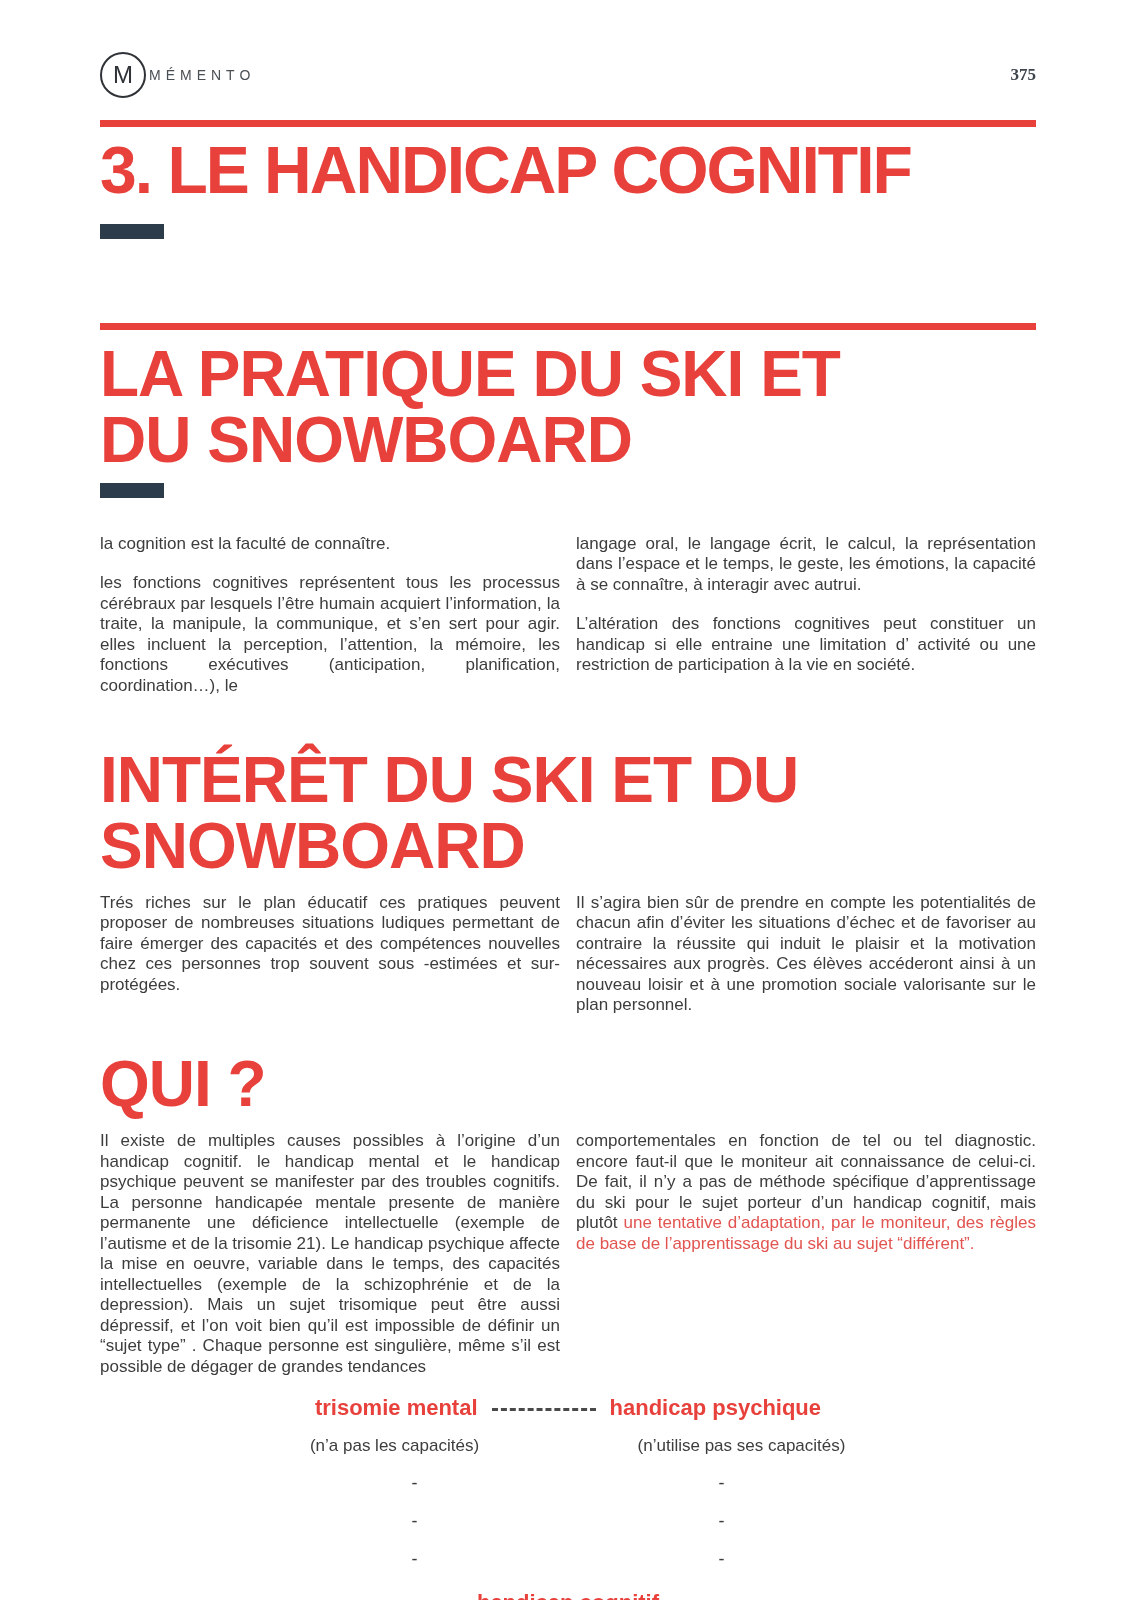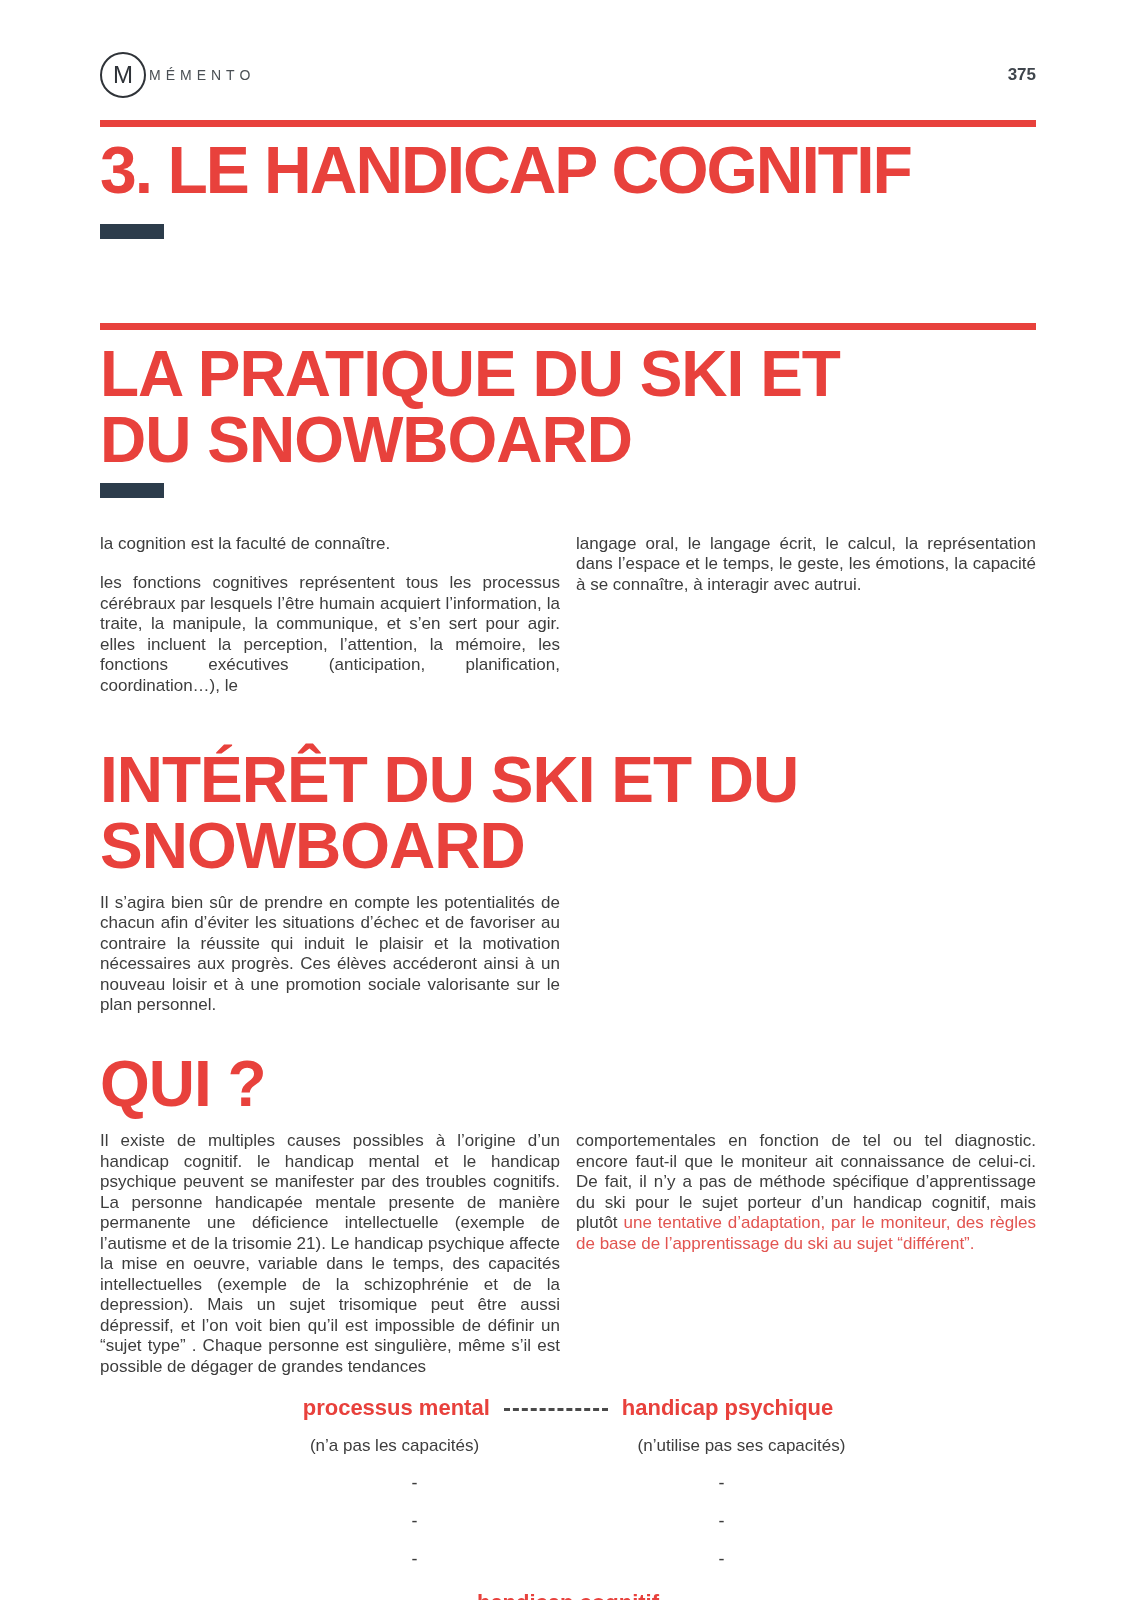--- a/index.html
+++ b/index.html
@@ -20,21 +20,21 @@
   .page{width:1140px;height:1600px;background:#fff;padding:0 104px 0 100px;}
 
   
   .header{display:flex;align-items:center;padding-top:52px;}
   .logo-circle{
     width:46px;height:46px;border:2.5px solid #2f3338;border-radius:50%;
     display:flex;align-items:center;justify-content:center;flex:0 0 auto;
   }
   .logo-m{font-size:24px;font-weight:400;color:#2f3338;letter-spacing:0;}
   .brand{margin-left:3px;font-size:14px;letter-spacing:5px;color:var(--gray);font-weight:400;}
-  .page-number{margin-left:auto;font-size:17px;font-weight:700;color:#3f454c;}
+  .page-number{margin-left:auto;font-size:17px;font-weight:700;color:#3f454c;font-family:Liberation Serif, serif;}
 
   
   .rule-red{height:7px;background:var(--red);margin-top:22px;}
   .tick-navy{width:64px;height:15px;background:var(--navy);}
 
   
   .h1{
     margin-top:10px;font-size:66px;line-height:1.02;font-weight:700;
     color:var(--red);letter-spacing:-2px;white-space:nowrap;
   }
@@ -95,43 +95,47 @@
   <div class="h2 wrap">LA PRATIQUE DU SKI ET DU SNOWBOARD</div>
   <div class="tick-navy"></div>
 
   <div class="cols">
     <div>
       <p>la cognition est la faculté de connaître.</p>
       <p>les fonctions cognitives représentent tous les processus cérébraux par lesquels l’être humain acquiert l’information, la traite, la manipule, la communique, et s’en sert pour agir. elles incluent la perception, l’attention, la mémoire, les fonctions exécutives (anticipation, planification, coordination…), le</p>
     </div>
     <div>
       <p>langage oral, le langage écrit, le calcul, la représentation dans l’espace et le temps, le geste, les émotions, la capacité à se connaître, à interagir avec autrui.</p>
+      <p>L’altération des fonctions cognitives peut constituer un handicap si elle entraine une limitation d’ activité ou une restriction de participation à la vie en société.</p>
     </div>
   </div>
 
   <div class="h2 standalone">INTÉRÊT DU SKI ET DU SNOWBOARD</div>
   <div class="cols tight">
+    <div>
+      <p>Trés riches sur le plan éducatif ces pratiques peuvent proposer de nombreuses situations ludiques permettant de faire émerger des capacités et des compétences nouvelles chez ces personnes trop souvent sous -estimées et sur-protégées.</p>
+    </div>
     <div>
       <p>Il s’agira bien sûr de prendre en compte les potentialités de chacun afin d’éviter les situations d’échec et de favoriser au contraire la réussite qui induit le plaisir et la motivation nécessaires aux progrès. Ces élèves accéderont ainsi à un nouveau loisir et à une promotion sociale valorisante sur le plan personnel.</p>
     </div>
   </div>
 
   <div class="h2 qui">QUI ?</div>
   <div class="cols tight">
     <div>
       <p>Il existe de multiples causes possibles à l’origine d’un handicap cognitif. le handicap mental et le handicap psychique peuvent se manifester par des troubles cognitifs. La personne handicapée mentale presente de manière permanente une déficience intellectuelle (exemple de l’autisme et de la trisomie 21). Le handicap psychique affecte la mise en oeuvre, variable dans le temps, des capacités intellectuelles (exemple de la schizophrénie et de la depression). Mais un sujet trisomique peut être aussi dépressif, et l’on voit bien qu’il est impossible de définir un “sujet type” . Chaque personne est singulière, même s’il est possible de dégager de grandes tendances</p>
     </div>
     <div>
       <p><span>comportementales en fonction de tel ou tel diagnostic. encore faut-il que le moniteur ait connaissance de celui-ci. De fait, il n’y a pas de méthode spécifique d’apprentissage du ski pour le sujet porteur d’un handicap cognitif, mais plutôt </span><span class="red-run">une tentative d’adaptation, par le moniteur, des règles de base de l’apprentissage du ski au sujet “différent”.</span></p>
     </div>
   </div>
 
   <div class="diagram">
     <div class="diag-top">
-      <span class="diag-label">processus mental</span>
+      <span class="diag-label">trisomie mental</span>
       <span class="diag-connector"></span>
       <span class="diag-label">handicap psychique</span>
     </div>
     <div class="diag-subs">
       <span>(n’a pas les capacités)</span>
       <span>(n’utilise pas ses capacités)</span>
     </div>
     <div class="diag-dash-grid">
       <span>-</span>
       <span>-</span>

